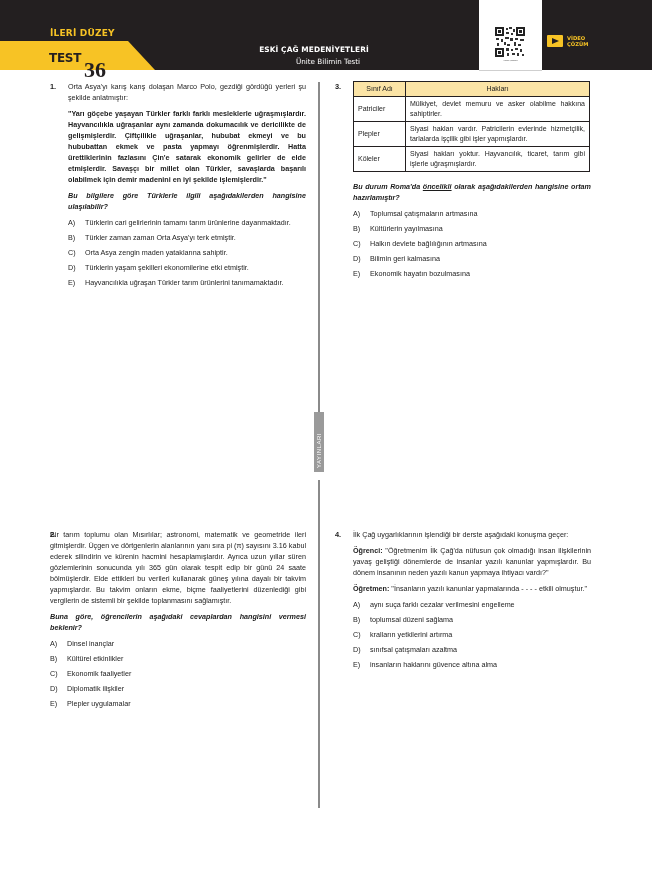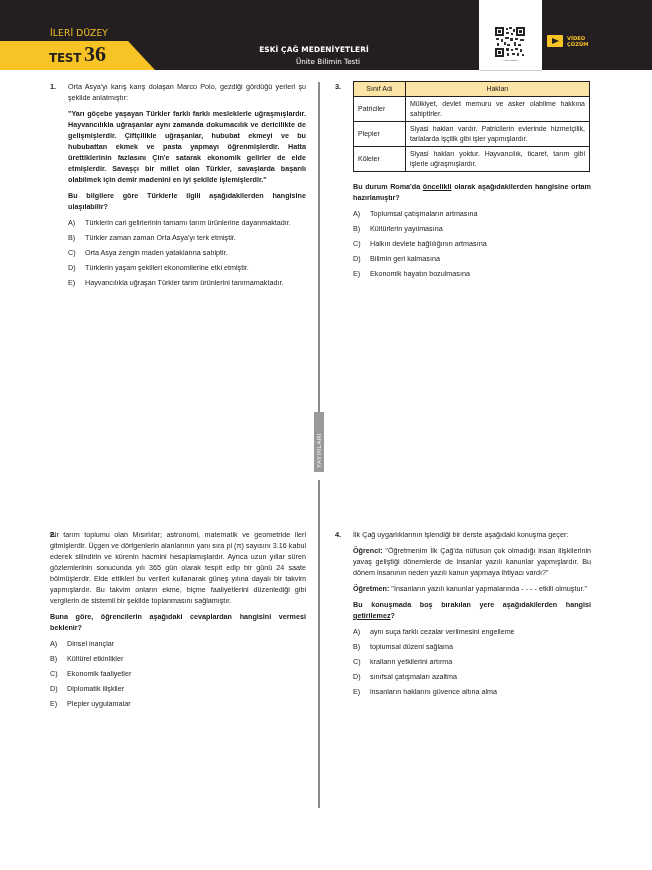--- a/index.html
+++ b/index.html
@@ -1,23 +1,23 @@
 <!DOCTYPE html>
 <html><head>
 <meta charset="utf-8">
 <style>
   html, body { margin: 0; padding: 0; background: #ffffff; }
   body { width: 652px; height: 870px; position: relative; overflow: hidden; font-family: "Liberation Sans", sans-serif; color: #1c1c1c; }
 
   
   .header { position: absolute; left: 0; top: 0; width: 652px; height: 70px; background: #231f20; }
-  .level-label { position: absolute; left: 50px; top: 28px; font-family: "DejaVu Sans", sans-serif; font-weight: normal; font-size: 9px; color: #f7c325; letter-spacing: 0.2px; }
+  .level-label { position: absolute; left: 50px; top: 28px; font-family: "DejaVu Sans", sans-serif; font-weight: bold; font-size: 9px; color: #f7c325; letter-spacing: 0.2px; }
   .test-band { position: absolute; left: 0; top: 41px; width: 155px; height: 29px; background: #f7c325; clip-path: polygon(0 0, 128px 0, 155px 29px, 0 29px); }
   .test-word { position: absolute; left: 49px; top: 51px; font-family: "DejaVu Sans", sans-serif; font-weight: bold; font-size: 12px; color: #231f20; letter-spacing: -0.3px; }
-  .test-number { position: absolute; left: 84px; top: 41px; font-family: "Liberation Serif", serif; font-weight: bold; font-size: 22px; color: #231f20; }
+  .test-number { position: absolute; left: 84px; top: 57px; font-family: "Liberation Serif", serif; font-weight: bold; font-size: 22px; color: #231f20; }
   .unit-title { position: absolute; left: 244px; top: 45px; width: 140px; text-align: center; font-family: "DejaVu Sans", sans-serif; font-weight: bold; font-size: 7.4px; color: #ffffff; letter-spacing: 0.1px; }
   .unit-sub { position: absolute; left: 258px; top: 57px; width: 140px; text-align: center; font-family: "DejaVu Sans", sans-serif; font-size: 7.2px; color: #ffffff; }
   .qr-box { position: absolute; left: 479px; top: 0; width: 63px; height: 70px; background: #ffffff; border-bottom: 1px solid #cfcfcf; }
   .qr-code { position: absolute; left: 16px; top: 27px; width: 30px; height: 30px; }
   .qr-caption { position: absolute; left: 0; top: 59px; width: 63px; text-align: center; font-size: 2.5px; color: #444; }
   .video-btn { position: absolute; left: 547px; top: 35px; width: 16px; height: 12px; background: #f7c325; border-radius: 1px; }
   .video-btn::after { content: ""; position: absolute; left: 5px; top: 2.5px; border-left: 7px solid #231f20; border-top: 3.5px solid transparent; border-bottom: 3.5px solid transparent; }
   .video-label { position: absolute; left: 567px; top: 35px; font-family: "DejaVu Sans", sans-serif; font-weight: bold; font-size: 5.2px; line-height: 6px; color: #f7c325; }
 
   
@@ -25,21 +25,21 @@
   .divider.top { top: 82px; height: 330px; }
   .divider.bottom { top: 480px; height: 328px; }
   .side-tab { position: absolute; left: 314px; top: 412px; width: 10px; height: 60px; background: #9a9a9a; }
   .side-tab-text { position: absolute; left: 316px; top: 468px; transform-origin: 0 0; transform: rotate(-90deg); font-size: 6px; color: #ffffff; letter-spacing: 0.5px; white-space: nowrap; }
 
   
   .q { position: absolute; font-size: 7.2px; line-height: 11px; color: #1c1c1c; }
   .q-num { position: absolute; font-weight: bold; font-size: 7.4px; }
   .q-body { text-align: justify; }
   .q-body p { margin: 0 0 5px 0; }
-  .q-stem { font-weight: bold; margin: 0 0 5px 0; }
+  .q-stem { font-weight: bold; margin: 0 0 5px 0; font-style: italic; }
   .quote { font-weight: bold; }
   .opts { margin: 0; padding: 0; list-style: none; }
   .opt { position: relative; padding-left: 17px; margin-bottom: 4px; }
   .opt-letter { position: absolute; left: 0; top: 0; }
   .u { text-decoration: underline; }
 
   
   table.rights { border-collapse: collapse; width: 237px; margin-bottom: 9px; font-size: 7px; line-height: 10px; }
   table.rights th { background: #fbe4a6; font-weight: normal; border: 1.2px solid #231f20; padding: 2px 4px; text-align: center; }
   table.rights td { border: 1.2px solid #231f20; padding: 2px 4px; vertical-align: middle; text-align: justify; }
@@ -177,21 +177,20 @@
     </ul>
   </div>
 </div>
 
 <div class="q" style="left:335px; top:529px; width:256px;">
   <span class="q-num" style="left:0; top:0;">4.</span>
   <div class="q-body" style="margin-left:18px;">
     <p>İlk Çağ uygarlıklarının işlendiği bir derste aşağıdaki konuşma geçer:</p>
     <p><span class="speaker">Öğrenci:</span><span> "Öğretmenim İlk Çağ'da nüfusun çok olmadığı insan ilişkilerinin yavaş geliştiği dönemlerde de insanlar yazılı kanunlar yapmışlardır. Bu dönem insanının neden yazılı kanun yapmaya ihtiyacı vardı?"</span></p>
     <p><span class="speaker">Öğretmen:</span><span> "İnsanların yazılı kanunlar yapmalarında - - - - etkili olmuştur."</span></p>
-    <p class="q-stem"><span>Bu konuşmada boş bırakılan yere aşağıdakilerden hangisi </span><span class="u">getirilemez</span><span>?</span></p>
     <ul class="opts">
       <li class="opt"><span class="opt-letter">A)</span><span>aynı suça farklı cezalar verilmesini engelleme</span></li>
       <li class="opt"><span class="opt-letter">B)</span><span>toplumsal düzeni sağlama</span></li>
       <li class="opt"><span class="opt-letter">C)</span><span>kralların yetkilerini artırma</span></li>
       <li class="opt"><span class="opt-letter">D)</span><span>sınıfsal çatışmaları azaltma</span></li>
       <li class="opt"><span class="opt-letter">E)</span><span>insanların haklarını güvence altına alma</span></li>
     </ul>
   </div>
 </div>
 

